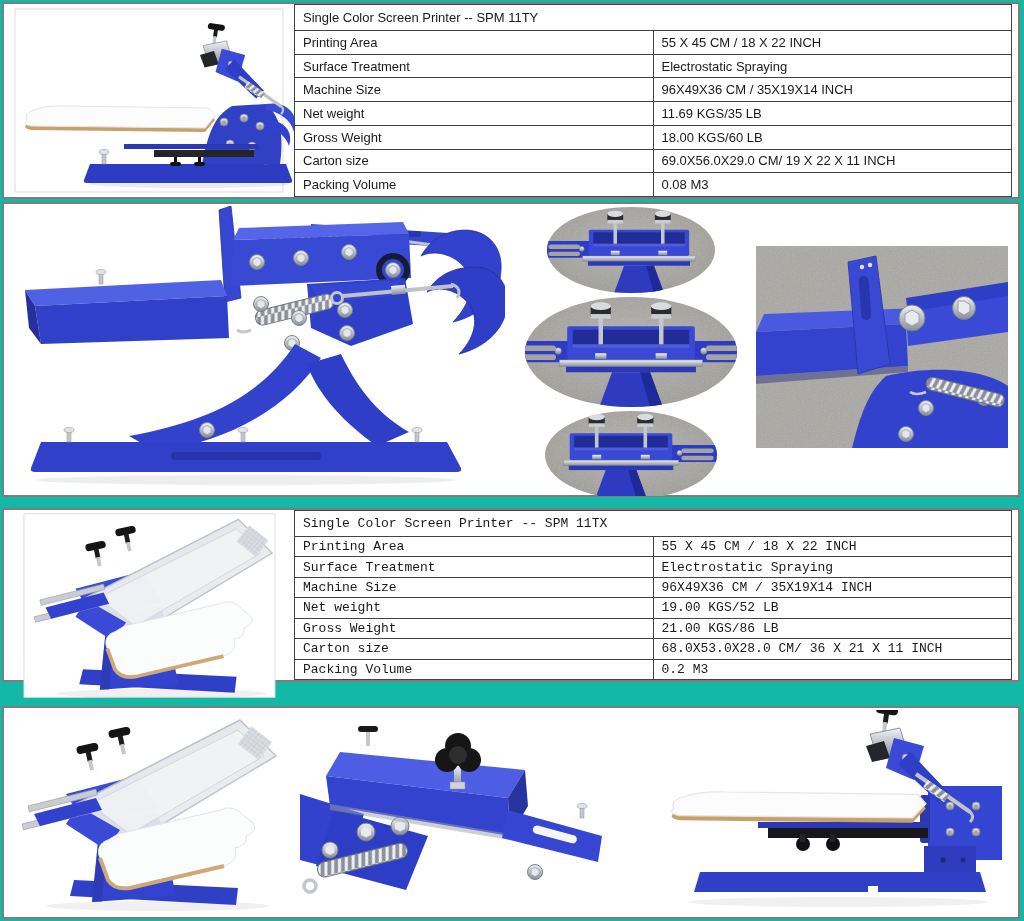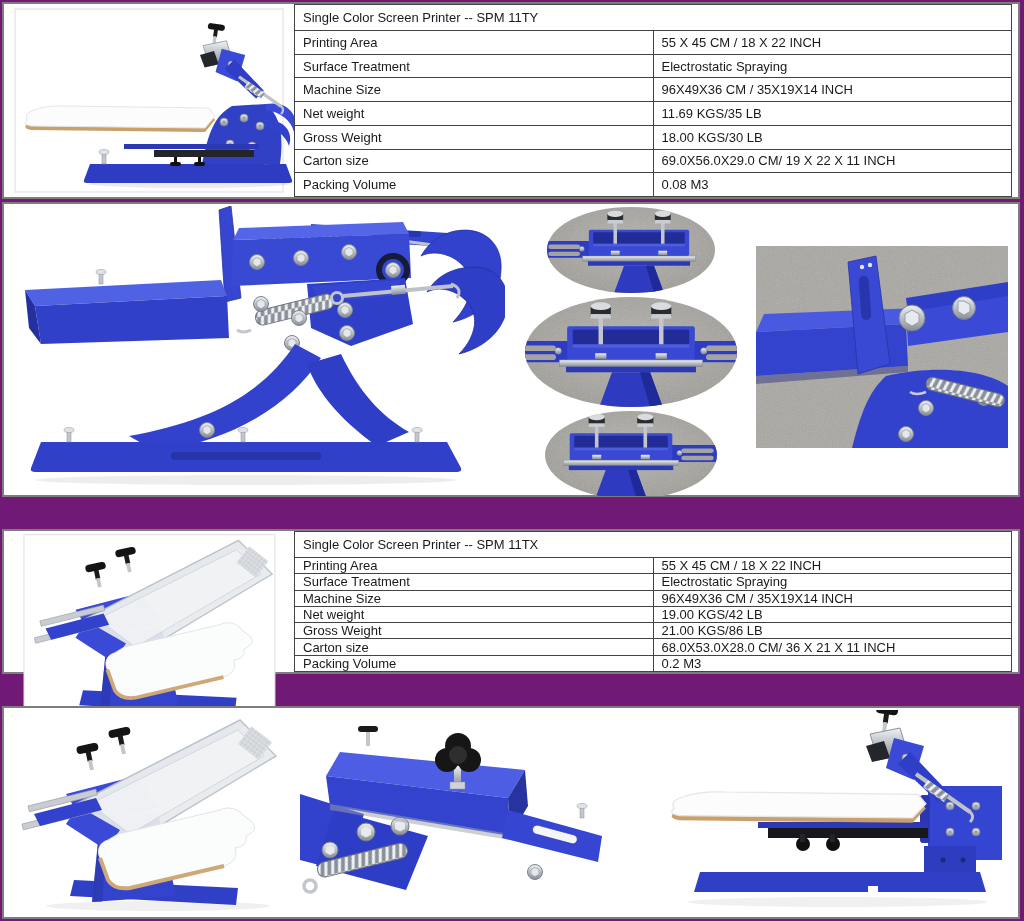--- a/index.html
+++ b/index.html
@@ -1,22 +1,22 @@
 <!DOCTYPE html>
 <html><head>
 <meta charset="utf-8">
 <style>
   html,body{margin:0;padding:0;background:#ffffff;}
-  .page{position:relative;width:1024px;height:921px;background:#701a75;
+  .page{position:relative;width:1024px;height:921px;background:#14b8a6;
         font-family:"Liberation Sans", sans-serif;overflow:hidden;}
   .sec{position:absolute;left:2px;width:1018px;background:#fff;
        border:2px solid #7d7d7d;box-sizing:border-box;}
   #sec1{top:2px;height:197px;}
   #sec2{top:202px;height:295px;}
-  #sec3{top:529px;height:145px;}
+  #sec3{top:508px;height:174px;font-family:Liberation Mono, monospace;}
   #sec4{top:706px;height:213px;}
   .photo-cell{position:absolute;left:0;top:0;width:290px;height:100%;}
   .spec-table{position:absolute;top:0;left:290px;width:718px;height:100%;
               border-collapse:collapse;table-layout:fixed;font-size:13px;color:#1a1a1a;}
   .spec-table td{border:1.5px solid #434343;padding:0 8px;vertical-align:middle;
                  white-space:nowrap;overflow:hidden;}
   .spec-table .t-row{height:26px;}
   .spec-table .lbl{width:141px;}
   .ph{position:absolute;}
   svg{display:block;}
@@ -196,21 +196,21 @@
       <tr>
             <td class="lbl">Machine Size</td>
             <td>96X49X36 CM / 35X19X14 INCH</td>
           </tr>
       <tr>
             <td class="lbl">Net weight</td>
             <td>11.69 KGS/35 LB</td>
           </tr>
       <tr>
             <td class="lbl">Gross Weight</td>
-            <td>18.00 KGS/30 LB</td>
+            <td>18.00 KGS/60 LB</td>
           </tr>
       <tr>
             <td class="lbl">Carton size</td>
             <td>69.0X56.0X29.0 CM/ 19 X 22 X 11 INCH</td>
           </tr>
       <tr>
             <td class="lbl">Packing Volume</td>
             <td>0.08 M3</td>
           </tr>
     </tbody>
@@ -391,21 +391,21 @@
       <tr>
             <td class="lbl">Surface Treatment</td>
             <td>Electrostatic Spraying</td>
           </tr>
       <tr>
             <td class="lbl">Machine Size</td>
             <td>96X49X36 CM / 35X19X14 INCH</td>
           </tr>
       <tr>
             <td class="lbl">Net weight</td>
-            <td>19.00 KGS/42 LB</td>
+            <td>19.00 KGS/52 LB</td>
           </tr>
       <tr>
             <td class="lbl">Gross Weight</td>
             <td>21.00 KGS/86 LB</td>
           </tr>
       <tr>
             <td class="lbl">Carton size</td>
             <td>68.0X53.0X28.0 CM/ 36 X 21 X 11 INCH</td>
           </tr>
       <tr>

